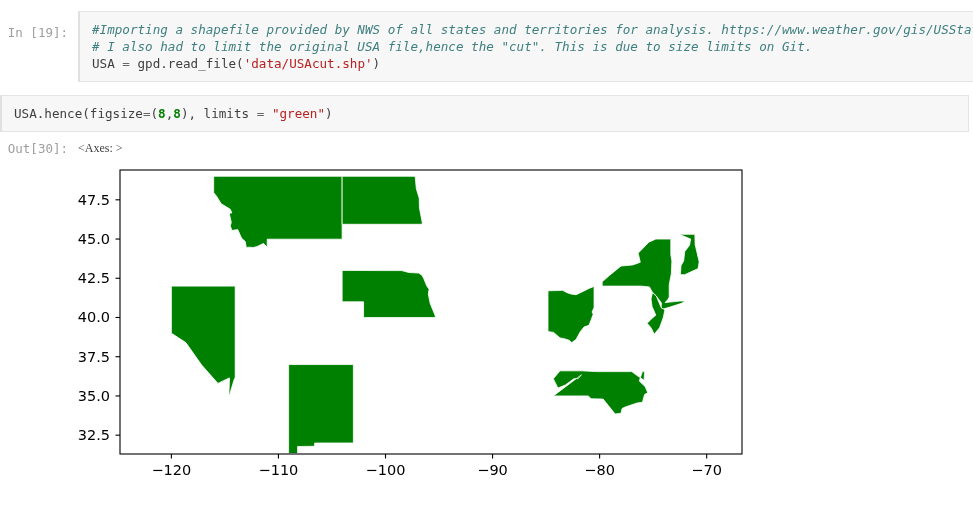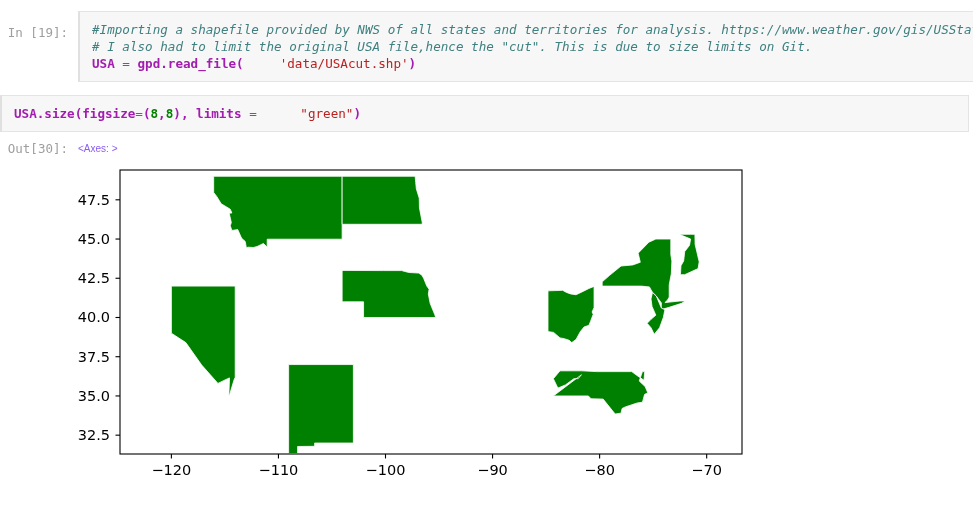--- a/index.html
+++ b/index.html
@@ -57,31 +57,31 @@
     box-sizing: border-box;
   }
   .code {
     font-family: "DejaVu Sans Mono", "Liberation Mono", monospace;
     font-size: 12.6px;
     line-height: 17px;
     white-space: pre;
     color: #000000;
   }
   .cmt { color: #408080; font-style: italic; }
-  .str { color: #BA2121; margin-left: 36px; }
+  .str { color: #BA2121; }
   .op  { color: #666666; }
   .num { color: #008000; font-weight: bold; }
-  .kw  { color: #a21caf; font-weight: bold; }
+  .kw  { color: #404040; }
 
   .out-text {
-    font-family: Liberation Sans, sans-serif;
-    font-size: 10px;
+    font-family: Liberation Serif, serif;
+    font-size: 12px;
     line-height: 17px;
     white-space: pre;
-    color: #8b5cf6;
+    color: #404040;
     padding-top: 0px;
   }
 
   .spacer-1 { height: 11px; }
   .spacer-2 { height: 13px; }
   .spacer-3 { height: 8px; }
 
   
   .plot-wrap {
     position: relative;
@@ -103,21 +103,21 @@
       <div class="code"><span class="cmt">#Importing a shapefile provided by NWS of all states and territories for analysis. https://www.weather.gov/gis/USStates</span></div>
       <div class="code"><span class="cmt"># I also had to limit the original USA file,hence the "cut". This is due to size limits on Git.</span></div>
       <div class="code"><span class="kw">USA </span><span class="op">=</span><span class="kw"> gpd.read_file(</span><span class="str">'data/USAcut.shp'</span><span class="kw">)</span></div>
     </div>
   </div>
 
   <div class="spacer-2"></div>
 
   <div class="cell input-cell">
     <div class="input-area">
-      <div class="code"><span class="kw">USA.size(figsize</span><span class="op">=</span><span class="kw">(</span><span class="num">8</span><span class="kw">,</span><span class="num">8</span><span class="kw">), limits </span><span class="op">=</span><span class="kw"> </span><span class="str">"green"</span><span class="kw">)</span></div>
+      <div class="code"><span class="kw">USA.hence(figsize</span><span class="op">=</span><span class="kw">(</span><span class="num">8</span><span class="kw">,</span><span class="num">8</span><span class="kw">), limits </span><span class="op">=</span><span class="kw"> </span><span class="str">"green"</span><span class="kw">)</span></div>
     </div>
   </div>
 
   <div class="spacer-3"></div>
 
   <div class="cell">
     <div class="prompt out-prompt">Out[30]:</div>
     <div class="out-text">&lt;Axes: &gt;</div>
   </div>
 

